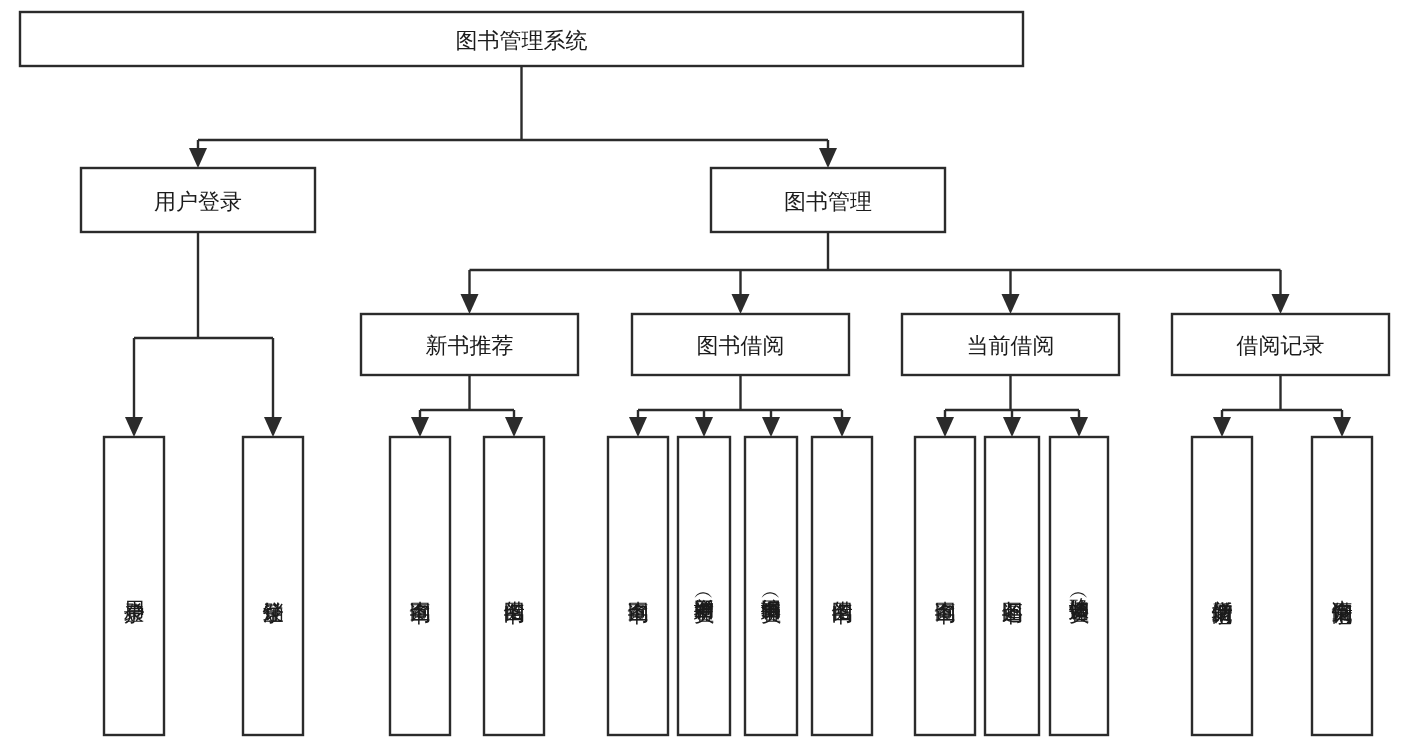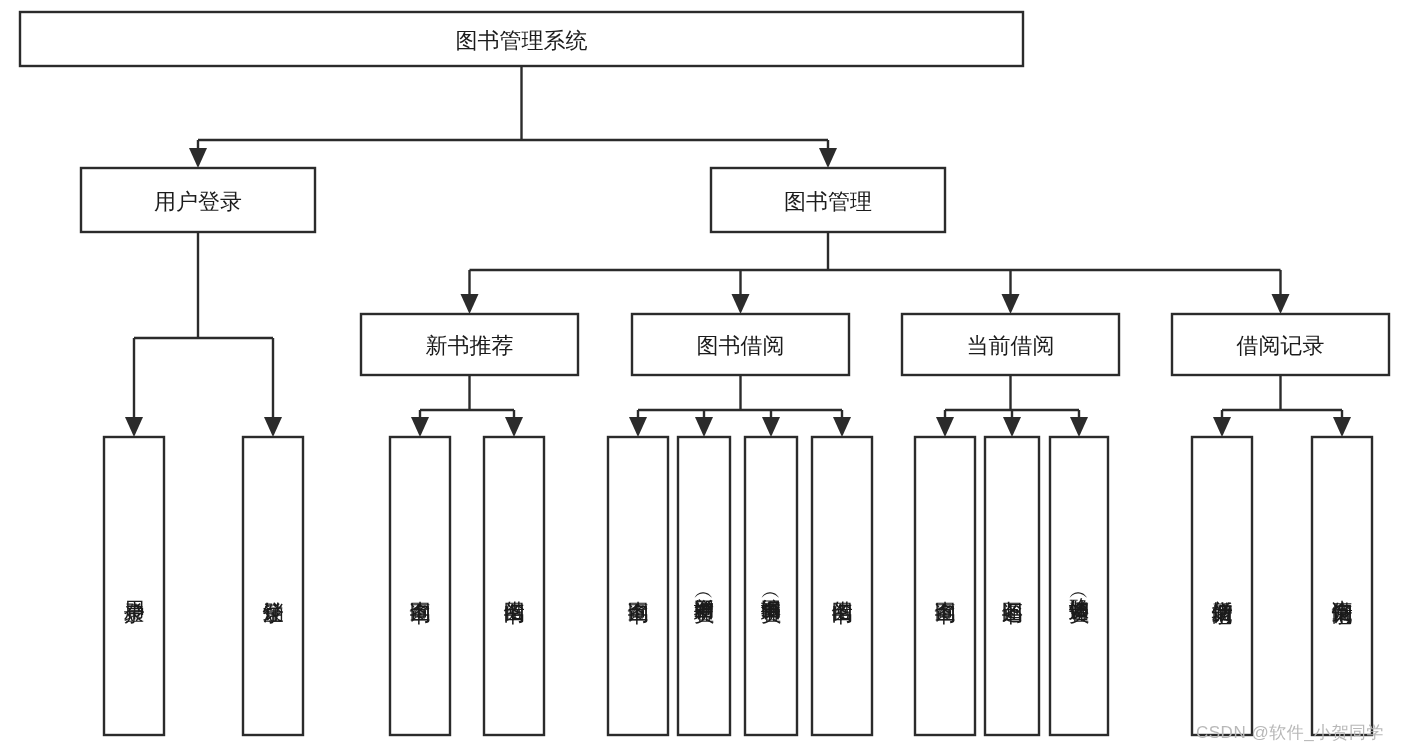--- a/index.html
+++ b/index.html
@@ -174,14 +174,13 @@
       <div class="node-label-v" style="left: 608px; top: 437px; width: 60px; height: 298px;">查询图书</div>
       <div class="node-label-v" style="left: 678px; top: 437px; width: 52px; height: 298px; font-size: 20px;">新增图书（管理员）</div>
       <div class="node-label-v" style="left: 745px; top: 437px; width: 52px; height: 298px; font-size: 20px;">编辑图书（管理员）</div>
       <div class="node-label-v" style="left: 812px; top: 437px; width: 60px; height: 298px;">借阅图书</div>
       <div class="node-label-v" style="left: 915px; top: 437px; width: 60px; height: 298px;">查询图书</div>
       <div class="node-label-v" style="left: 985px; top: 437px; width: 54px; height: 298px;">归还图书</div>
       <div class="node-label-v" style="left: 1050px; top: 437px; width: 58px; height: 298px; font-size: 20px;">确认归还（管理员）</div>
       <div class="node-label-v" style="left: 1192px; top: 437px; width: 60px; height: 298px;">新增借阅记录</div>
       <div class="node-label-v" style="left: 1312px; top: 437px; width: 60px; height: 298px;">查询借阅记录</div>
     </div>
-  <div class="watermark" style="left: 1196px; top: 721px; color: rgb(184, 184, 184);">CSDN @软件_小贺同学</div>
 </div>
 
 </body></html>

